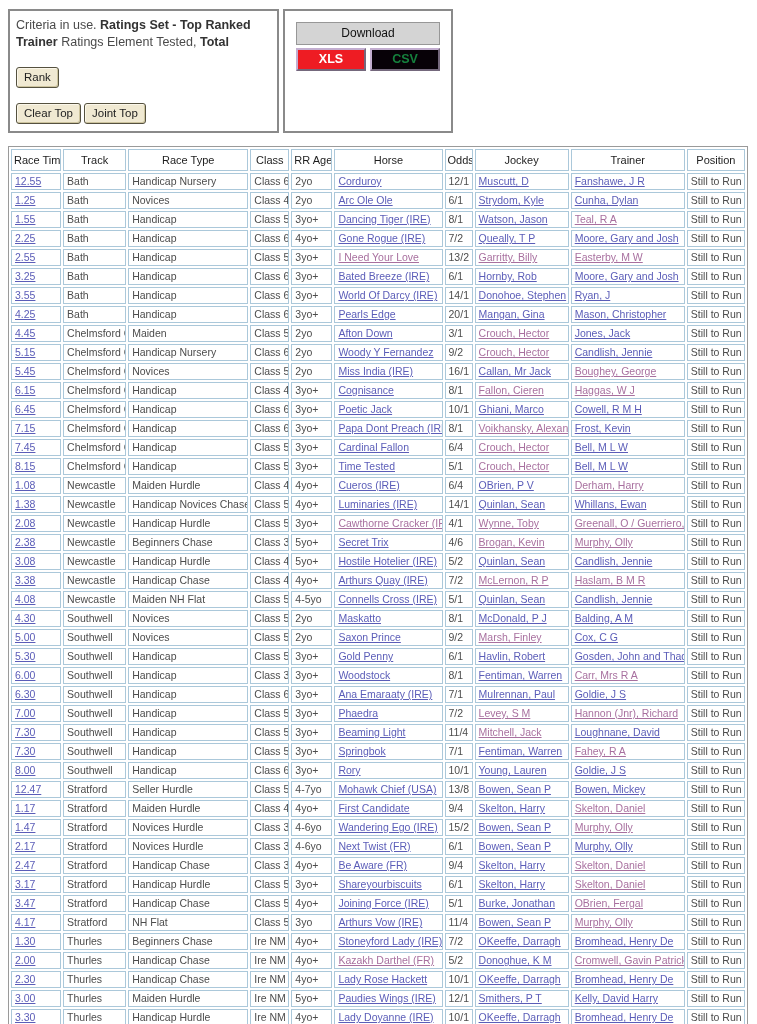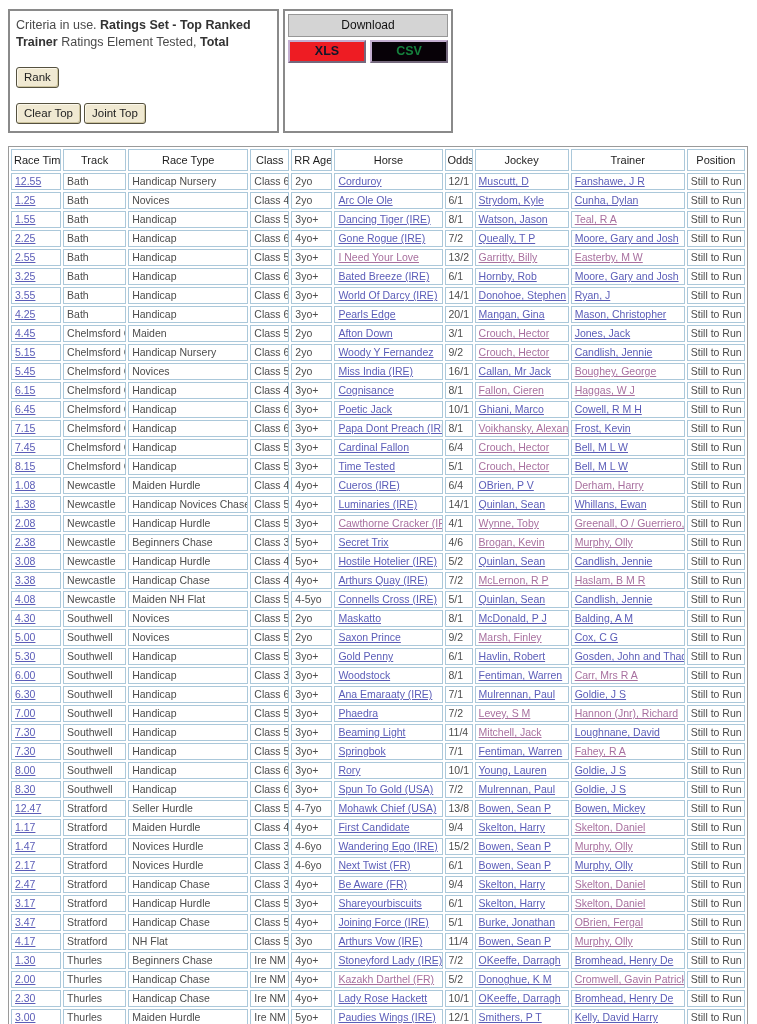--- a/index.html
+++ b/index.html
@@ -28,41 +28,41 @@
     background: #f0e9d2;
     border: 1px solid #55513f;
     box-shadow: inset 1px 1px 0 #fbf7ea, inset -1px -1px 0 #cdc49e;
     border-radius: 3px;
     padding: 3px 7px 4px 7px;
     cursor: pointer;
   }
   .download-box {
     width: 170px; min-height: 112px;
     border: 2px solid #8a8a8a;
-    padding: 3px;
+    padding: 11px;
   }
   .download-header {
     background: #d4d4d4;
     border: 1px solid #979797;
     text-align: center;
     font-size: 12px; color: #111;
     padding: 3px 0 4px 0;
     margin-bottom: 3px;
   }
   .download-btn-row { display: flex; gap: 4px; }
   .dl-btn {
     flex: 1;
     font-family: "Liberation Sans", sans-serif;
     font-size: 12.5px; font-weight: bold;
     border: 2px outset #c3aed0;
     padding: 2px 0 3px 0;
     text-align: center;
     cursor: pointer;
   }
-  .dl-xls { color: #0f172a; }
+  .dl-xls { color: #ffffff; }
   .dl-csv { color: #15803d; }
 
   
   table.race-table {
     width: 740px;
     table-layout: fixed;
     border-collapse: separate;
     border-spacing: 2px;
     border: 1px solid #9a9a9a;
     background: #fff;
@@ -523,32 +523,20 @@
         <td>Handicap</td>
         <td>Class 6</td>
         <td>3yo+</td>
         <td><a class="lnk">Rory</a></td>
         <td>10/1</td>
         <td><a class="lnk">Young, Lauren</a></td>
         <td><a class="lnk">Goldie, J S</a></td>
         <td>Still to Run</td>
       </tr>
       <tr>
-        <td><a class="lnk">8.30</a></td>
-        <td>Southwell</td>
-        <td>Handicap</td>
-        <td>Class 6</td>
-        <td>3yo+</td>
-        <td><a class="lnk">Spun To Gold (USA)</a></td>
-        <td>7/2</td>
-        <td><a class="lnk">Mulrennan, Paul</a></td>
-        <td><a class="lnk">Goldie, J S</a></td>
-        <td>Still to Run</td>
-      </tr>
-      <tr>
         <td><a class="lnk">12.47</a></td>
         <td>Stratford</td>
         <td>Seller Hurdle</td>
         <td>Class 5</td>
         <td>4-7yo</td>
         <td><a class="lnk">Mohawk Chief (USA)</a></td>
         <td>13/8</td>
         <td><a class="lnk">Bowen, Sean P</a></td>
         <td><a class="lnk">Bowen, Mickey</a></td>
         <td>Still to Run</td>

